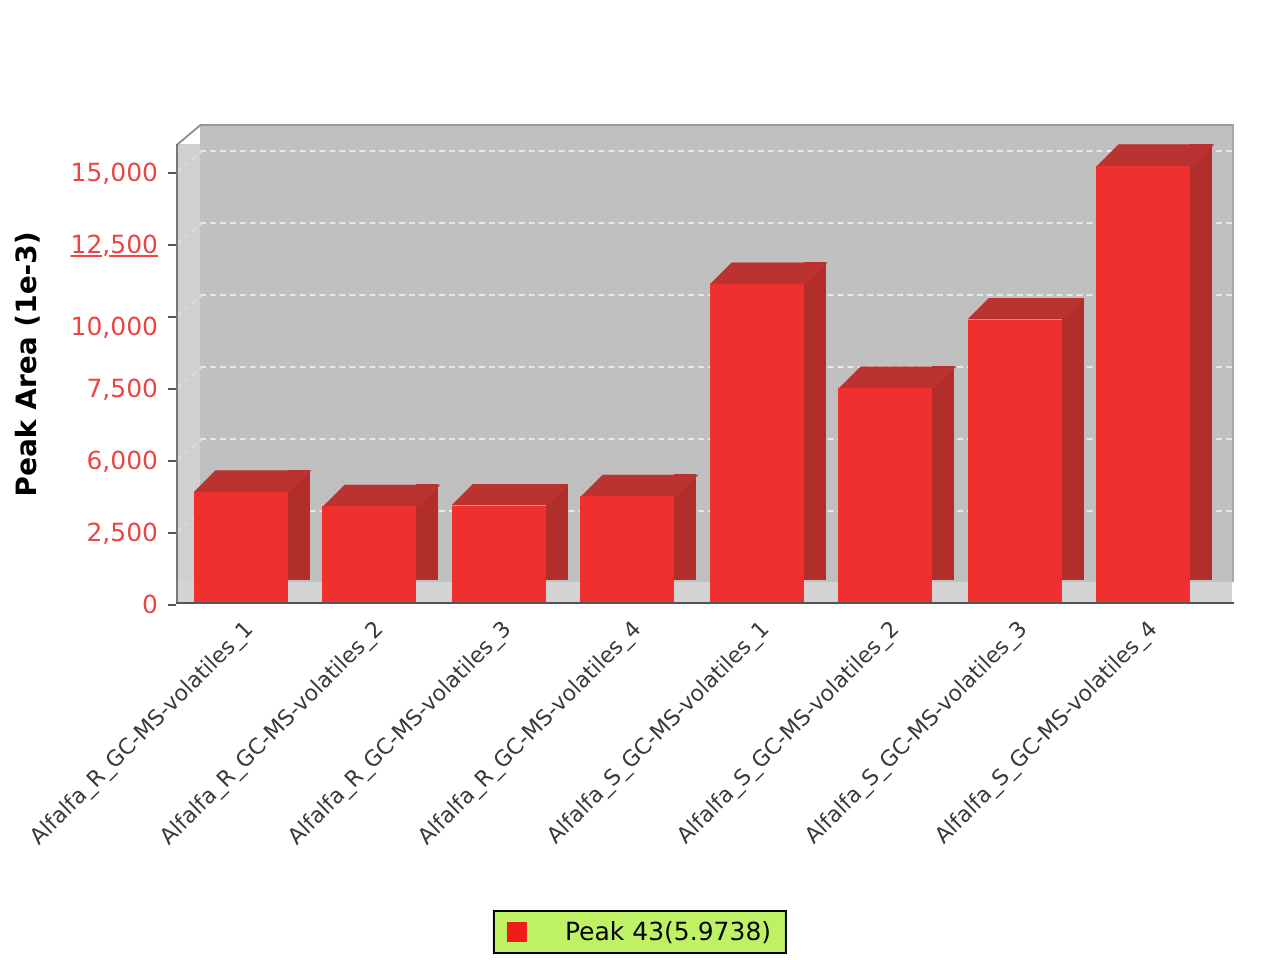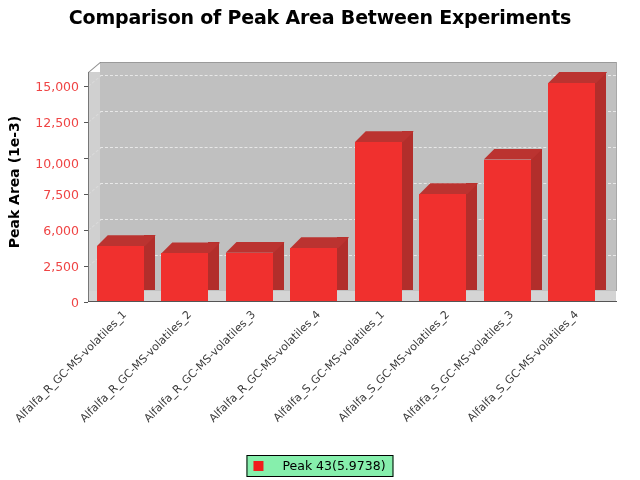--- a/index.html
+++ b/index.html
@@ -219,21 +219,21 @@
     font-weight: bold;
     color: #222222;
   }
 
   .legend {
     position: absolute;
     top: 455px;
     left: 50%;
     transform: translateX(-50%);
     border: 1px solid #000000;
-    background: #86efac;
+    background: #bef264;
     padding: 2px 7px 3px 6px;
     display: flex;
     align-items: center;
     gap: 19px;
     font-size: 12.5px;
     color: #000000;
     white-space: nowrap;
   }
   .legend-swatch {
     width: 10px;
@@ -251,21 +251,20 @@
     transform: rotate(-45deg);
     text-align: right;
   }
 </style>
 </head>
 <body>
 
 <div id="chart-root">
 
   <div class="chart-title">
-    <span>Comparison of Peak Area Between Experiments</span>
   </div>
 
   <div class="y-axis-title">Peak Area (1e-3)</div>
 
   <div class="plot-area">
     <div class="wall-left"></div>
     <div class="wall-back"></div>
     <div class="wall-floor"></div>
     <div class="floor-skew"></div>
     <div class="wall-outline"></div>
@@ -351,21 +350,21 @@
         <div class="ytick-label" style="top: 240px;">0</div>
         <div class="ytick-mark" style="top: 240px; left: -4px;"></div>
         <div class="ytick-label" style="top: 203.924px;">2,500</div>
         <div class="ytick-mark" style="top: 203.924px; left: -4px;"></div>
         <div class="ytick-label" style="top: 167.848px;">6,000</div>
         <div class="ytick-mark" style="top: 167.848px; left: -4px;"></div>
         <div class="ytick-label" style="top: 131.772px; margin-left: 33px;">7,500</div>
         <div class="ytick-mark" style="top: 131.772px; left: -4px;"></div>
         <div class="ytick-label" style="top: 101px;">10,000</div>
         <div class="ytick-mark" style="top: 95.6962px; left: -4px;"></div>
-        <div class="ytick-label" style="top: 59.6203px;">12,500</div>
+        <div class="ytick-label" style="top: 59.6203px; text-decoration: underline;">12,500</div>
         <div class="ytick-mark" style="top: 59.6203px; left: -4px;"></div>
         <div class="ytick-label" style="top: 23.5443px;">15,000</div>
         <div class="ytick-mark" style="top: 23.5443px; left: -4px;"></div>
       </div>
     <div id="xticks">
         <div class="xtick-label" style="left: -267.75px; top: 246px; width: 300px;">Alfalfa_R_GC-MS-volatiles_1</div>
         <div class="xtick-label" style="left: -203.25px; top: 246px; width: 300px;">Alfalfa_R_GC-MS-volatiles_2</div>
         <div class="xtick-label" style="left: -138.75px; top: 246px; width: 300px;">Alfalfa_R_GC-MS-volatiles_3</div>
         <div class="xtick-label" style="left: -74.25px; top: 246px; width: 300px;">Alfalfa_R_GC-MS-volatiles_4</div>
         <div class="xtick-label" style="left: -9.75px; top: 246px; width: 300px;">Alfalfa_S_GC-MS-volatiles_1</div>

